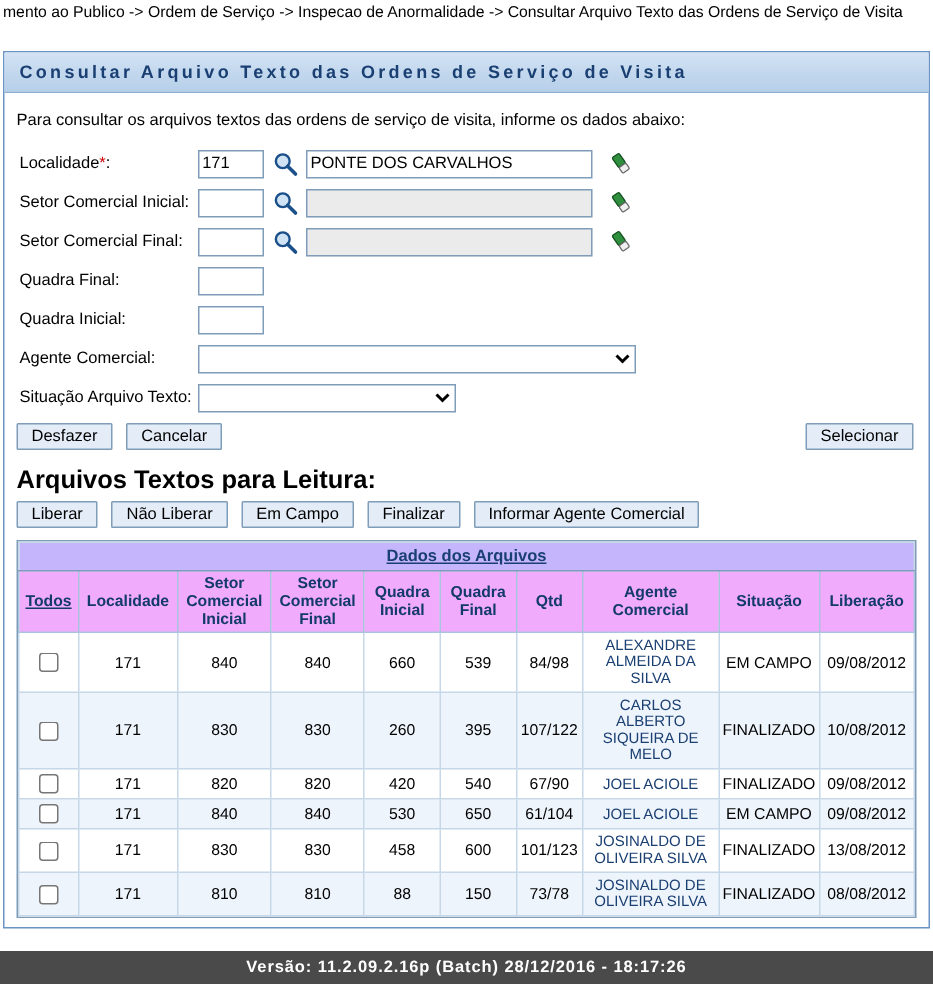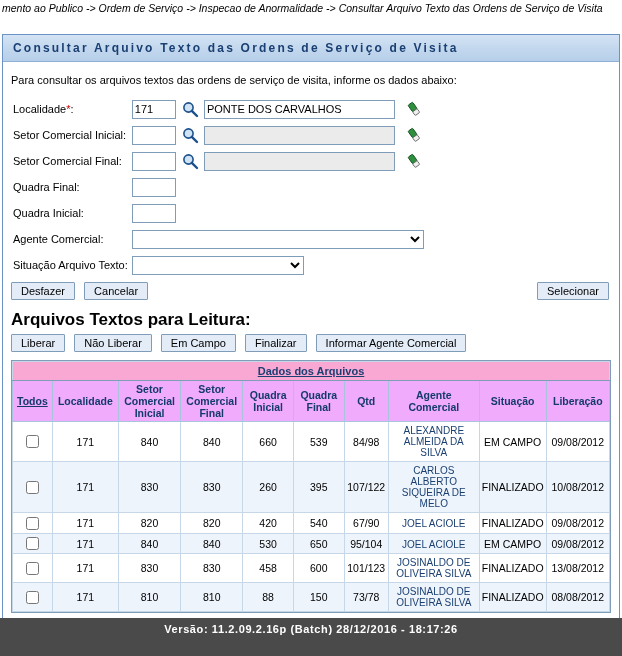--- a/index.html
+++ b/index.html
@@ -17,21 +17,20 @@
     position: relative;
   }
   .breadcrumb {
     font-size: 10.5px;
     color: #000;
     padding: 2px 0 3px 2px;
     white-space: nowrap;
     overflow: hidden;
     height: 13px;
     line-height: 13px;
-    font-style: italic;
   }
   .page-frame {
     border: 1px solid #6b94c4;
     margin: 16px 2px;
     background: #ffffff;
   }
   .title-bar {
     background: linear-gradient(to bottom, #d4e3f4 0%, #c3d8ee 50%, #b6cfe9 100%);
     border-bottom: 1px solid #8fb0d4;
     color: #1a3f72;
@@ -149,21 +148,21 @@
   .grid-wrap {
     margin: 0 8px 6px 8px;
     border: 1px solid #7f9db9;
   }
   table.grid {
     border-collapse: collapse;
     width: 100%;
     font-size: 10.5px;
   }
   table.grid .caption-row td {
-    background: #f9a8d4;
+    background: #c4b5fd;
     padding: 3px 0;
     border-bottom: 1px solid #7f9db9;
   }
   .caption-link {
     color: #1a3f72;
     font-weight: bold;
     text-decoration: underline;
     font-size: 11px;
     cursor: pointer;
   }
@@ -202,21 +201,21 @@
     width: 13px;
     height: 13px;
     margin: 0;
     vertical-align: middle;
   }
   .footer {
     position: absolute;
     left: 0;
     bottom: 0;
     width: 622px;
-    height: 38px;
+    height: 22px;
     background: #4a4a4a;
     color: #ffffff;
     font-size: 11px;
     font-weight: bold;
     letter-spacing: 0.6px;
     line-height: 22px;
     text-align: center;
     box-sizing: border-box;
   }
   .footer .line {
@@ -434,21 +433,21 @@
         <td>09/08/2012</td>
       </tr>
 
       <tr class="alt">
         <td><input type="checkbox" class="chk" style=""></td>
         <td>171</td>
         <td>840</td>
         <td>840</td>
         <td>530</td>
         <td>650</td>
-        <td>95/104</td>
+        <td>61/104</td>
         <td class="agente-cell"><a>JOEL ACIOLE</a></td>
         <td>EM CAMPO</td>
         <td>09/08/2012</td>
       </tr>
 
       <tr>
         <td><input type="checkbox" class="chk" style=""></td>
         <td>171</td>
         <td>830</td>
         <td>830</td>

